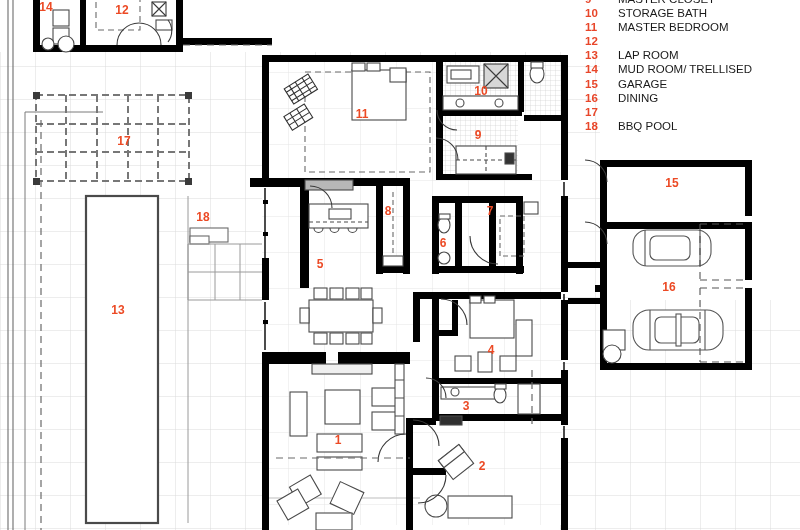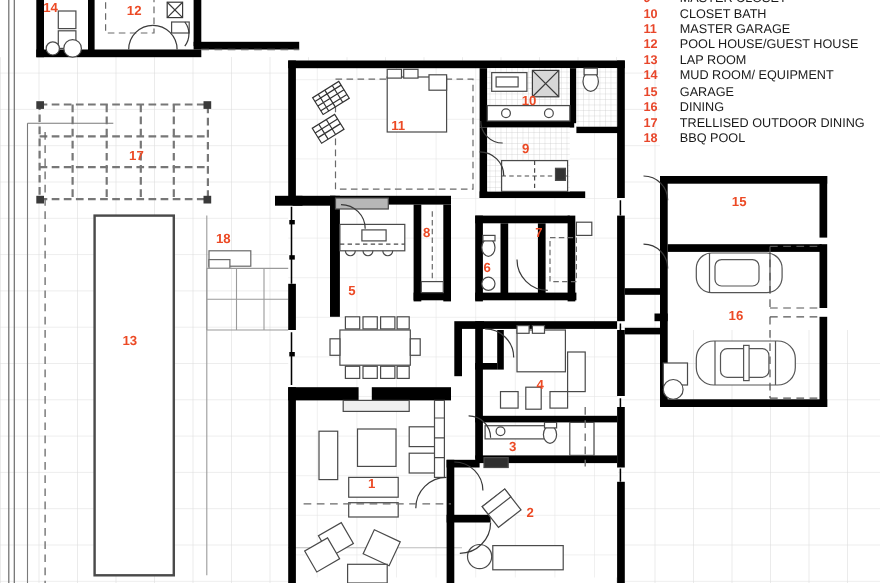--- a/index.html
+++ b/index.html
@@ -398,49 +398,47 @@
     <span class="rmlabel" style="left:203px;top:217px">18</span>
   </div>
 
   <div class="legend">
     <div class="legend-row">
       <span class="legend-num">9</span>
       <span class="legend-lbl">MASTER CLOSET</span>
     </div>
     <div class="legend-row">
       <span class="legend-num">10</span>
-      <span class="legend-lbl">CLOSET BATH</span>
+      <span class="legend-lbl">STORAGE BATH</span>
     </div>
     <div class="legend-row">
       <span class="legend-num">11</span>
-      <span class="legend-lbl">MASTER GARAGE</span>
+      <span class="legend-lbl">MASTER BEDROOM</span>
     </div>
     <div class="legend-row">
       <span class="legend-num">12</span>
-      <span class="legend-lbl">POOL HOUSE/GUEST HOUSE</span>
     </div>
     <div class="legend-row">
       <span class="legend-num">13</span>
       <span class="legend-lbl">LAP ROOM</span>
     </div>
     <div class="legend-row">
       <span class="legend-num">14</span>
-      <span class="legend-lbl">MUD ROOM/ EQUIPMENT</span>
+      <span class="legend-lbl">MUD ROOM/ TRELLISED</span>
     </div>
     <div class="legend-row">
       <span class="legend-num">15</span>
       <span class="legend-lbl">GARAGE</span>
     </div>
     <div class="legend-row">
       <span class="legend-num">16</span>
       <span class="legend-lbl">DINING</span>
     </div>
     <div class="legend-row">
       <span class="legend-num">17</span>
-      <span class="legend-lbl">TRELLISED OUTDOOR DINING</span>
     </div>
     <div class="legend-row">
       <span class="legend-num">18</span>
       <span class="legend-lbl">BBQ POOL</span>
     </div>
   </div>
 
 </div>
 
 </body></html>

